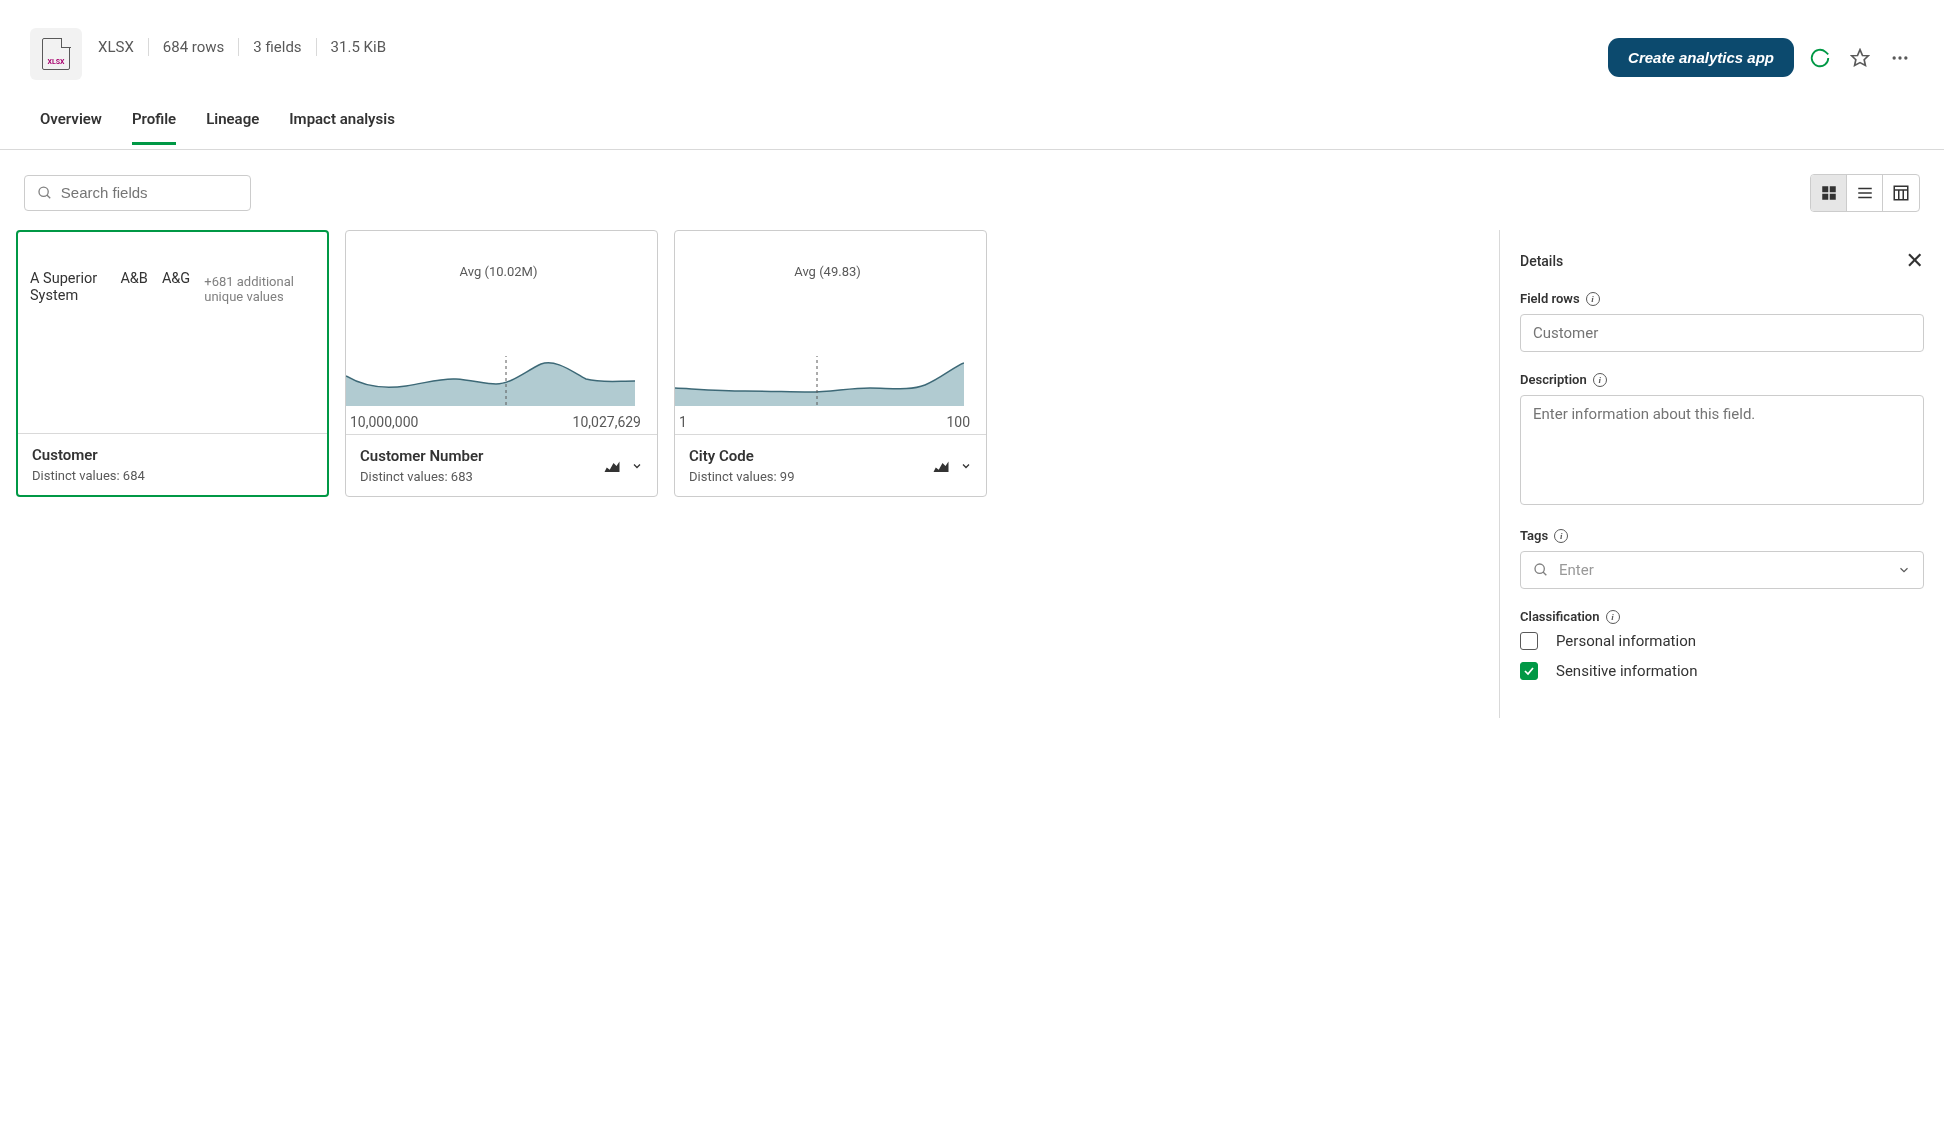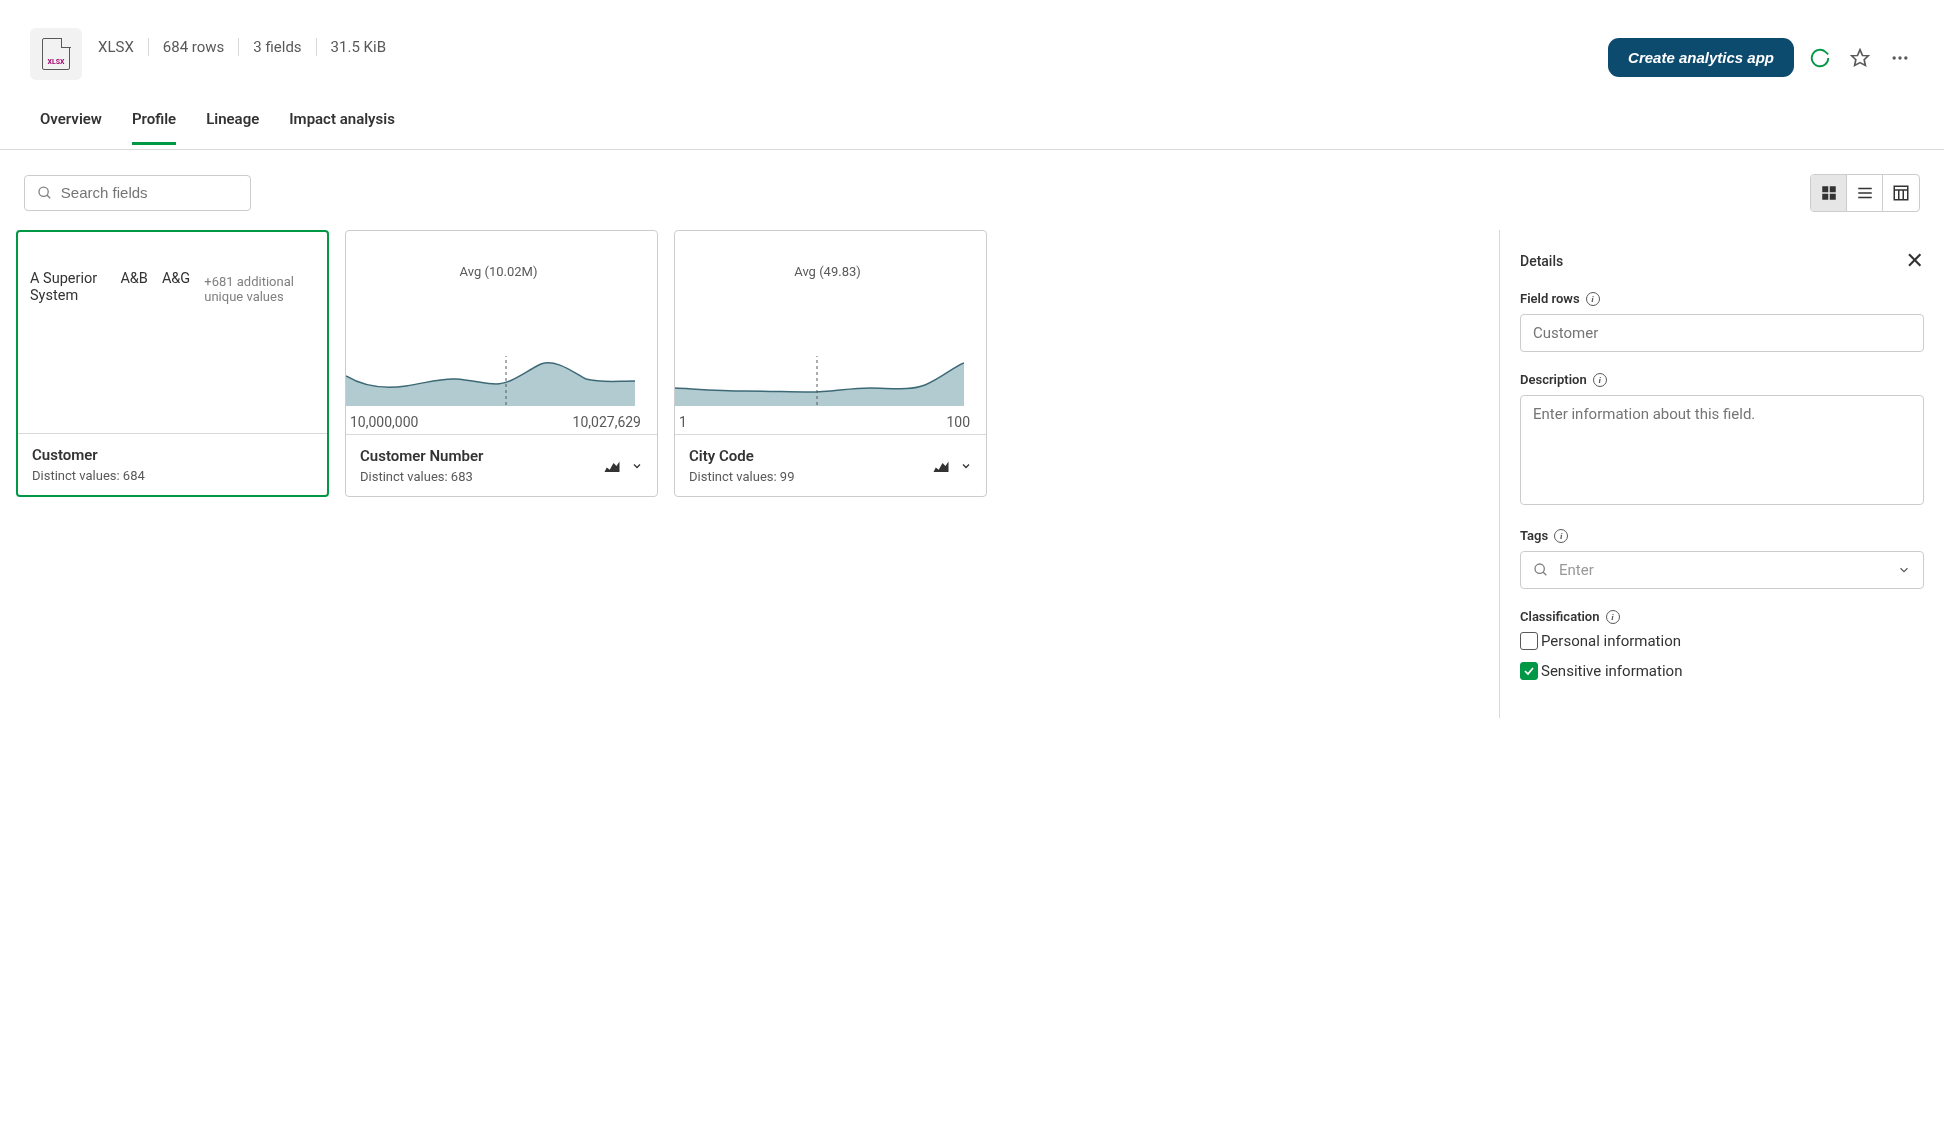--- a/index.html
+++ b/index.html
@@ -261,21 +261,21 @@
   .tags-input {
     display: flex;
     align-items: center;
     justify-content: space-between;
     color: #999;
   }
   .tags-left { display: flex; align-items: center; gap: 10px; }
   .checkbox-row {
     display: flex;
     align-items: center;
-    gap: 3px;
+    gap: 18px;
     margin-bottom: 12px;
     font-size: 15px;
     cursor: pointer;
   }
   .checkbox {
     width: 18px;
     height: 18px;
     border: 1.5px solid #595959;
     border-radius: 3px;
     display: flex;

